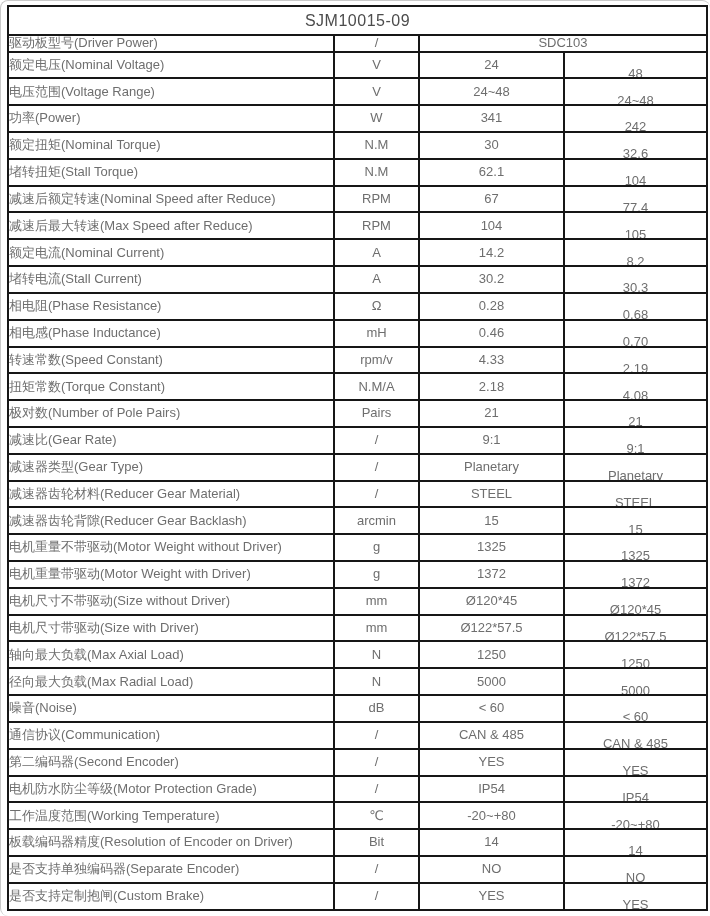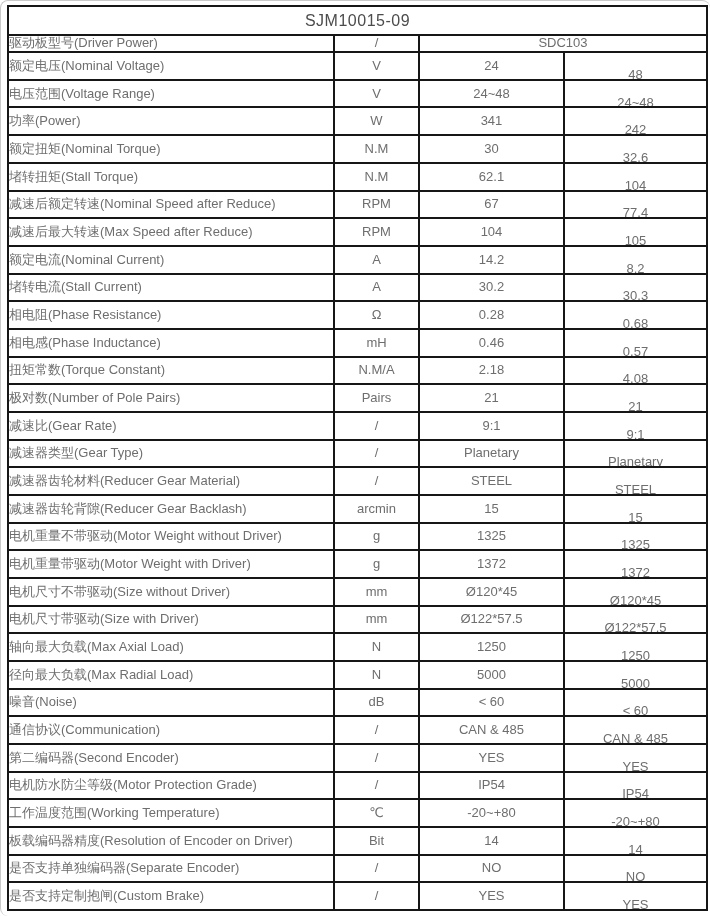--- a/index.html
+++ b/index.html
@@ -140,21 +140,27 @@
         <tr>
           <td class="param">相电阻(Phase Resistance)</td>
           <td class="unit">Ω</td>
           <td class="v1">0.28</td>
           <td class="v2"><span class="drop">0.68</span></td>
         </tr>
         <tr>
           <td class="param">相电感(Phase Inductance)</td>
           <td class="unit">mH</td>
           <td class="v1">0.46</td>
-          <td class="v2"><span class="drop">0.57</span></td>
+          <td class="v2"><span class="drop">0.70</span></td>
+        </tr>
+        <tr>
+          <td class="param">转速常数(Speed Constant)</td>
+          <td class="unit">rpm/v</td>
+          <td class="v1">4.33</td>
+          <td class="v2"><span class="drop">2.19</span></td>
         </tr>
         <tr>
           <td class="param">扭矩常数(Torque Constant)</td>
           <td class="unit">N.M/A</td>
           <td class="v1">2.18</td>
           <td class="v2"><span class="drop">4.08</span></td>
         </tr>
         <tr>
           <td class="param">极对数(Number of Pole Pairs)</td>
           <td class="unit">Pairs</td>

